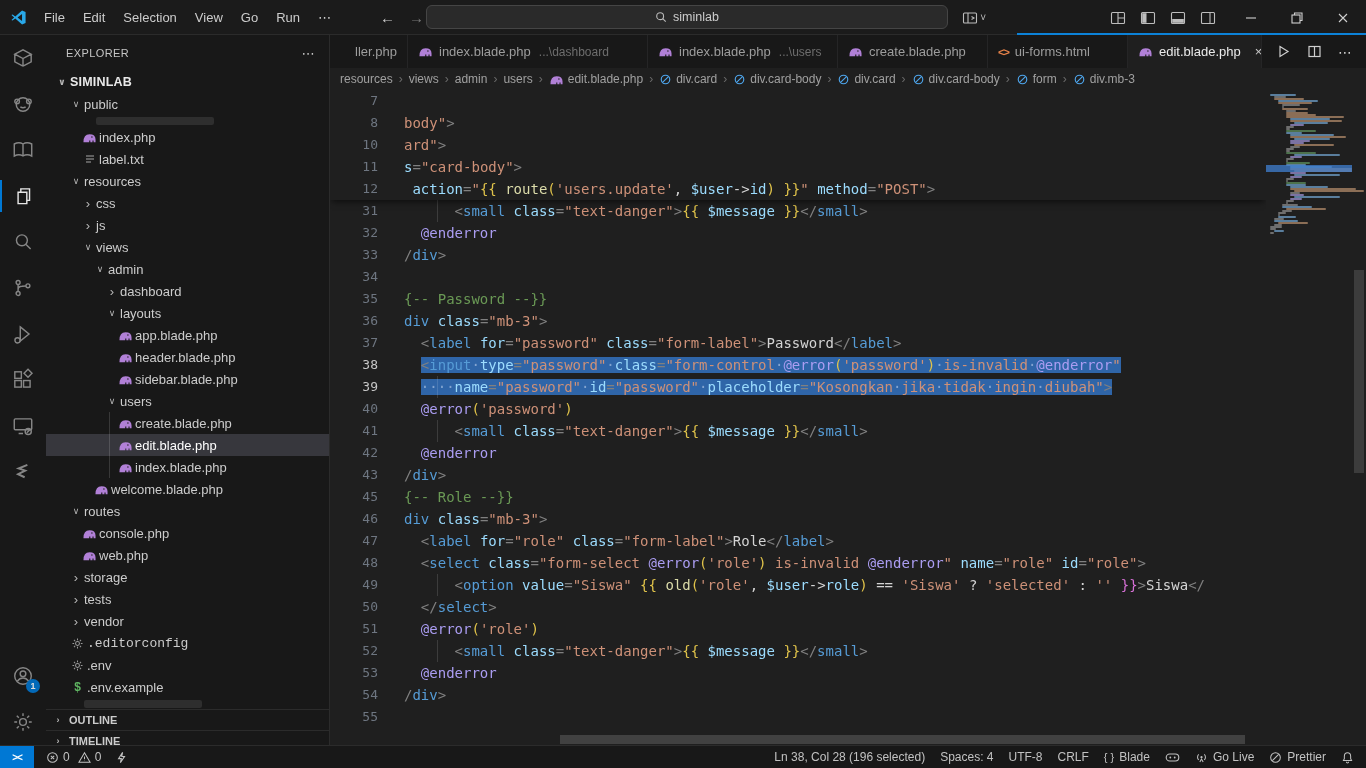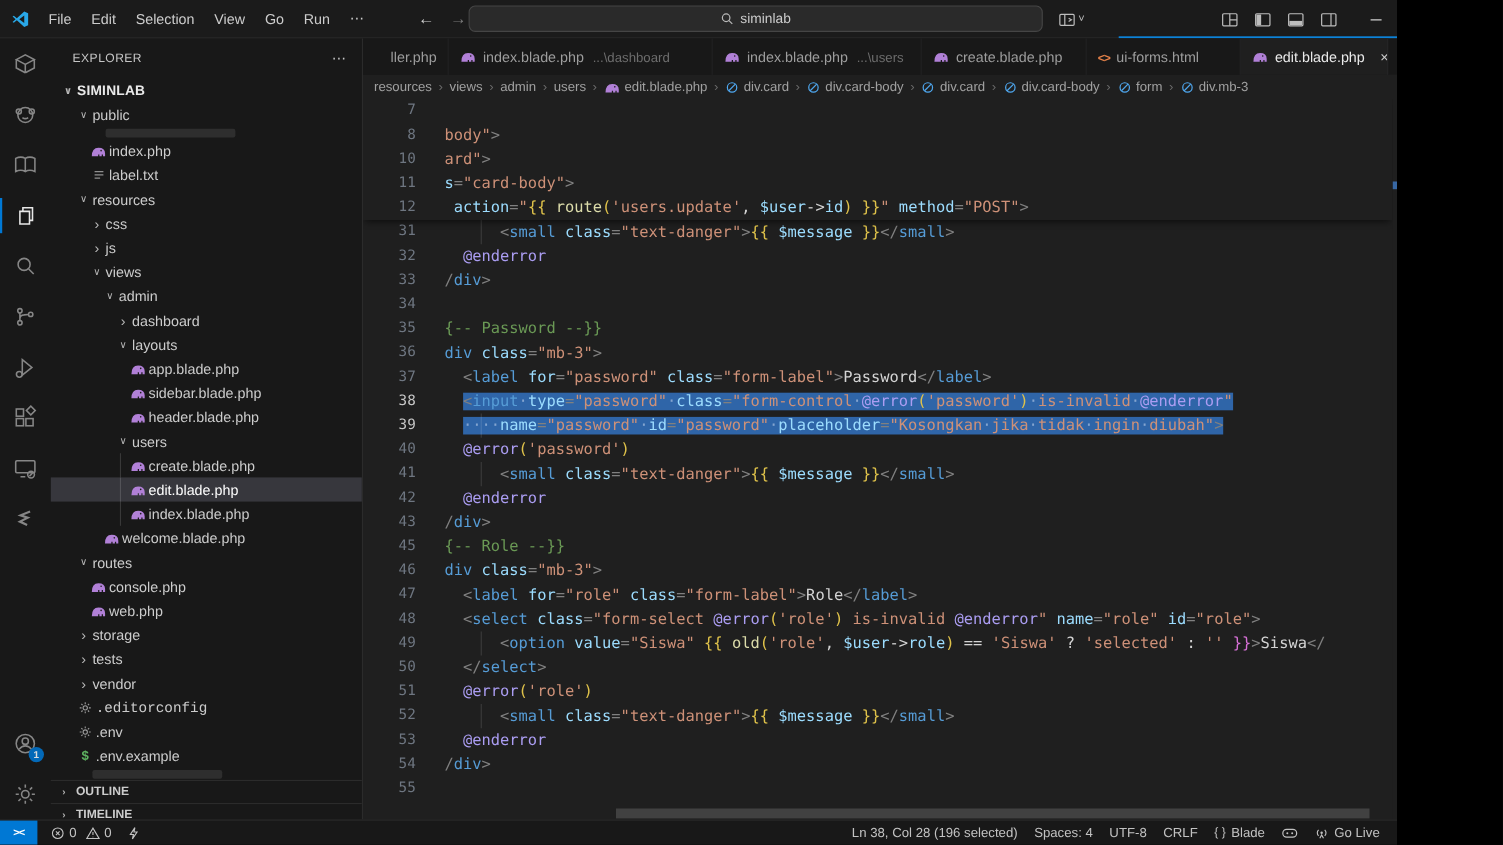--- a/index.html
+++ b/index.html
@@ -1,17 +1,17 @@
 <!DOCTYPE html>
 <html><head>
 <meta charset="utf-8">
 <style>
   html,body{margin:0;padding:0;background:#000;}
   *{box-sizing:border-box;}
-  .app{position:relative;width:1270px;height:768px;background:#1f1f1f;overflow:hidden;
+  .app{position:relative;width:1366px;height:768px;background:#1f1f1f;overflow:hidden;
        font-family:"Liberation Sans","DejaVu Sans",sans-serif;color:#cccccc;-webkit-font-smoothing:antialiased;}
   svg{display:block}
   
   .titlebar{position:absolute;left:0;top:0;width:1366px;height:35px;background:#1b1b1b;border-bottom:1px solid #2b2b2b;display:flex;align-items:center;}
   .tb-logo{margin:0 8px 0 10px}
   .menu{display:flex;align-items:center;font-size:13px;color:#cccccc}
   .menu .mi{padding:4px 9px;border-radius:5px;cursor:default}
   .tb-nav{display:flex;align-items:center;margin-left:40px;gap:14px;font-size:15px;color:#cfcfcf}
   .tb-nav .fwd{color:#7a7a7a}
   .searchbox{position:absolute;left:426px;top:5px;width:522px;height:24px;background:#2a2a2a;border:1px solid #454545;border-radius:6px;
@@ -334,30 +334,30 @@
           </span>
           <span>app.blade.php</span>
         </div>
         <div class="trow" style="padding-left: 70px;">
           <span class="ticon">
             <svg width="15" height="13" viewBox="0 0 16 14">
               <path d="M1.5 12 Q1.5 3.5 8 3.5 Q14.5 3.5 14.5 9.2 L14.5 12 L12.4 12 L12.4 10.2 L11.2 10.2 L11.2 12 L8.9 12 L8.9 10.2 L7.7 10.2 L7.7 12 Z" fill="#b180d7"></path>
               <circle cx="10.6" cy="6.4" r=".8" fill="#1f1f1f"></circle>
             </svg>
           </span>
+          <span>header.blade.php</span>
+        </div>
+        <div class="trow" style="padding-left: 70px;">
+          <span class="ticon">
+            <svg width="15" height="13" viewBox="0 0 16 14">
+              <path d="M1.5 12 Q1.5 3.5 8 3.5 Q14.5 3.5 14.5 9.2 L14.5 12 L12.4 12 L12.4 10.2 L11.2 10.2 L11.2 12 L8.9 12 L8.9 10.2 L7.7 10.2 L7.7 12 Z" fill="#b180d7"></path>
+              <circle cx="10.6" cy="6.4" r=".8" fill="#1f1f1f"></circle>
+            </svg>
+          </span>
           <span>sidebar.blade.php</span>
-        </div>
-        <div class="trow" style="padding-left: 70px;">
-          <span class="ticon">
-            <svg width="15" height="13" viewBox="0 0 16 14">
-              <path d="M1.5 12 Q1.5 3.5 8 3.5 Q14.5 3.5 14.5 9.2 L14.5 12 L12.4 12 L12.4 10.2 L11.2 10.2 L11.2 12 L8.9 12 L8.9 10.2 L7.7 10.2 L7.7 12 Z" fill="#b180d7"></path>
-              <circle cx="10.6" cy="6.4" r=".8" fill="#1f1f1f"></circle>
-            </svg>
-          </span>
-          <span>header.blade.php</span>
         </div>
         <div class="trow" style="padding-left: 58px;">
           <span class="twist" style="font-size: 9px;">∨</span>
           <span>users</span>
         </div>
         <div class="trow" style="padding-left: 70px;">
           <i class="tguide" style="left: 63px;"></i>
           <span class="ticon">
             <svg width="15" height="13" viewBox="0 0 16 14">
               <path d="M1.5 12 Q1.5 3.5 8 3.5 Q14.5 3.5 14.5 9.2 L14.5 12 L12.4 12 L12.4 10.2 L11.2 10.2 L11.2 12 L8.9 12 L8.9 10.2 L7.7 10.2 L7.7 12 Z" fill="#b180d7"></path>

